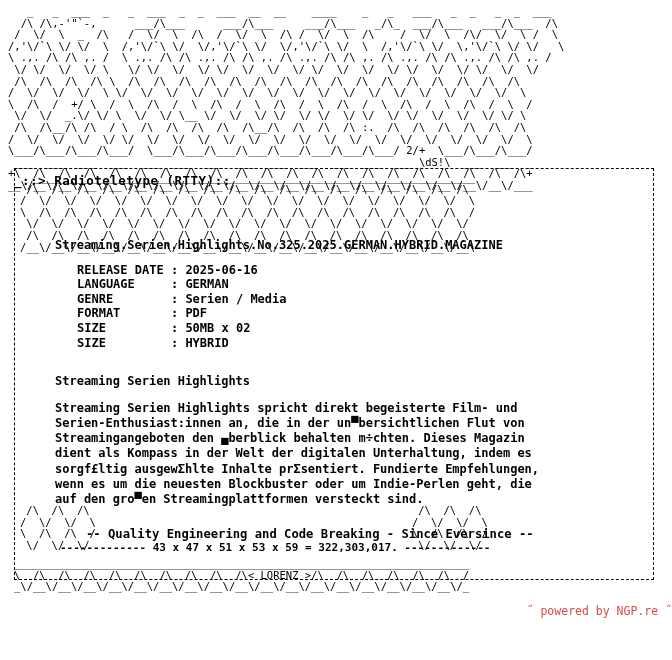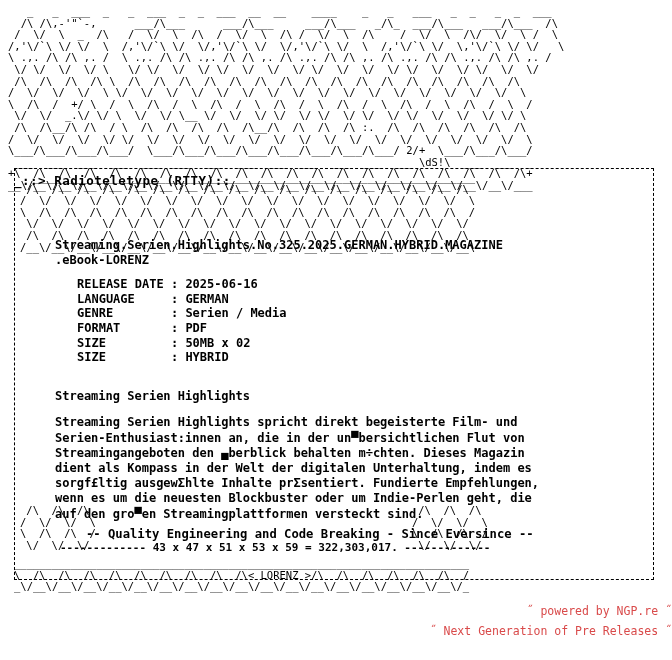--- a/index.html
+++ b/index.html
@@ -185,21 +185,20 @@
   <pre class="frame-top-ascii">  ______________________________________________________________________
  /\  /\  /\  /\  /\  /\  /\  /\  /\  /\  /\  /\  /\  /\  /\  /\  /\  /\
 /  \/  \/  \/  \/  \/  \/  \/  \/  \/  \/  \/  \/  \/  \/  \/  \/  \/  \
 \  /\  /\  /\  /\  /\  /\  /\  /\  /\  /\  /\  /\  /\  /\  /\  /\  /\  /
  \/  \/  \/  \/  \/  \/  \/  \/  \/  \/  \/  \/  \/  \/  \/  \/  \/  \/
  /\  /\  /\  /\  /\  /\  /\  /\  /\  /\  /\  /\  /\  /\  /\  /\  /\  /\
 /__\/__\/__\/__\/__\/__\/__\/__\/__\/__\/__\/__\/__\/__\/__\/__\/__\/__\</pre>
 
   <div class="content">
     <div class="rel-title">Streaming.Serien.Highlights.No.325.2025.GERMAN.HYBRID.MAGAZINE</div>
-    <div class="rel-title">.eBook-LORENZ</div>
 
     <div class="nfo-table">
       <span class="nfo-row"><span>RELEASE DATE</span> : <span>2025-06-16</span></span>
       <span class="nfo-row"><span>LANGUAGE</span>     : <span>GERMAN</span></span>
       <span class="nfo-row"><span>GENRE</span>        : <span>Serien / Media</span></span>
       <span class="nfo-row"><span>FORMAT</span>       : <span>PDF</span></span>
       <span class="nfo-row"><span>SIZE</span>         : <span>50MB x 02</span></span>
       <span class="nfo-row"><span>SIZE</span>         : <span>HYBRID</span></span>
     </div>
 
@@ -221,16 +220,15 @@
 
   <div class="tagline">-- Quality Engineering and Code Breaking - Since Eversince --</div>
   <div class="equation">------------- 43 x 47 x 51 x 53 x 59 = 322,303,017. -------------</div>
 
   <pre class="footer-group">________________________________________________________________________
 \  /\  /\  /\  /\  /\  /\  /\  /\  /\&lt; LORENZ &gt;/\  /\  /\  /\  /\  /\  /
 _\/__\/__\/__\/__\/__\/__\/__\/__\/__\/__\/__\/__\/__\/__\/__\/__\/__\/_</pre>
 
   <div class="powered">
     <div class="line1">˝ powered by NGP.re ˝</div>
-    <div class="line2">˝ Next Generation of Pre Releases ˝</div>
   </div>
 
 </div>
 
 </body></html>

